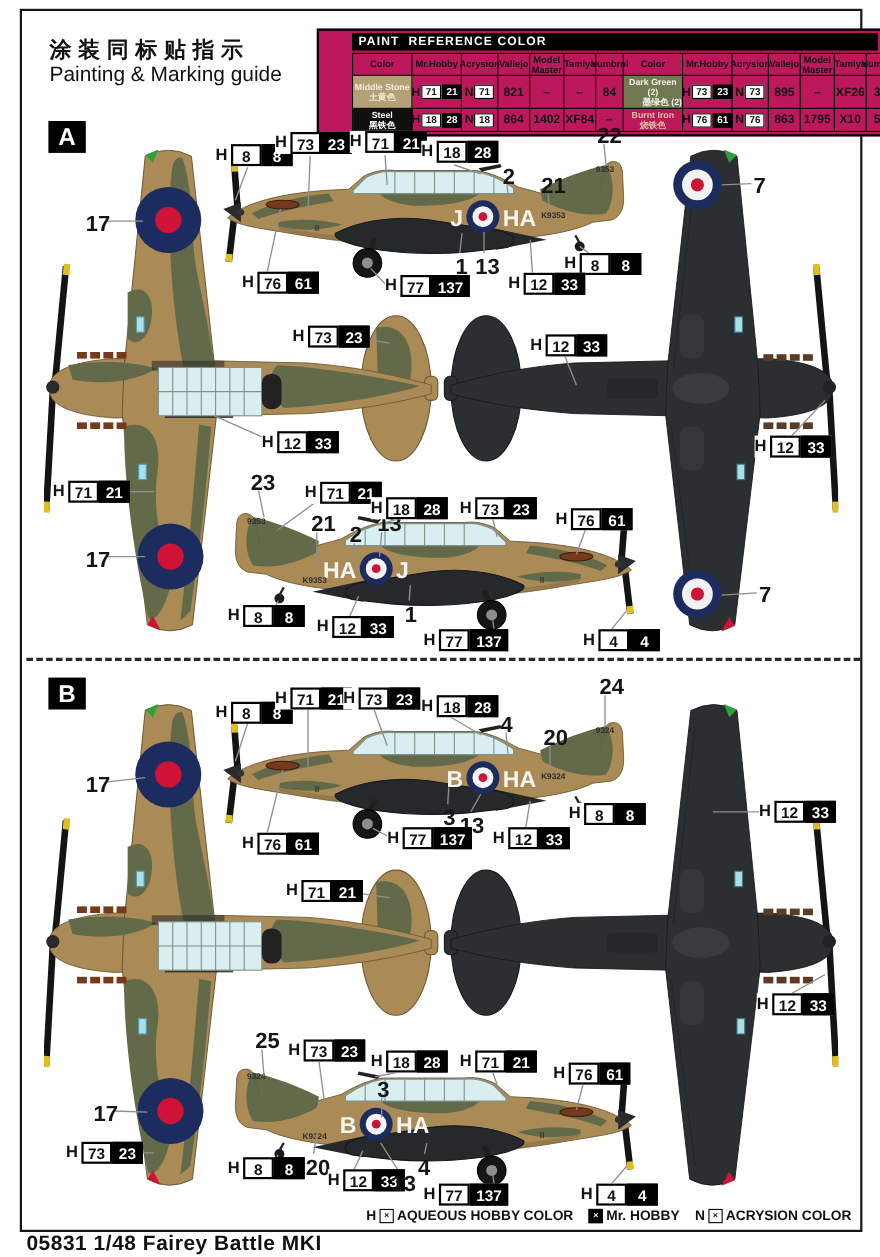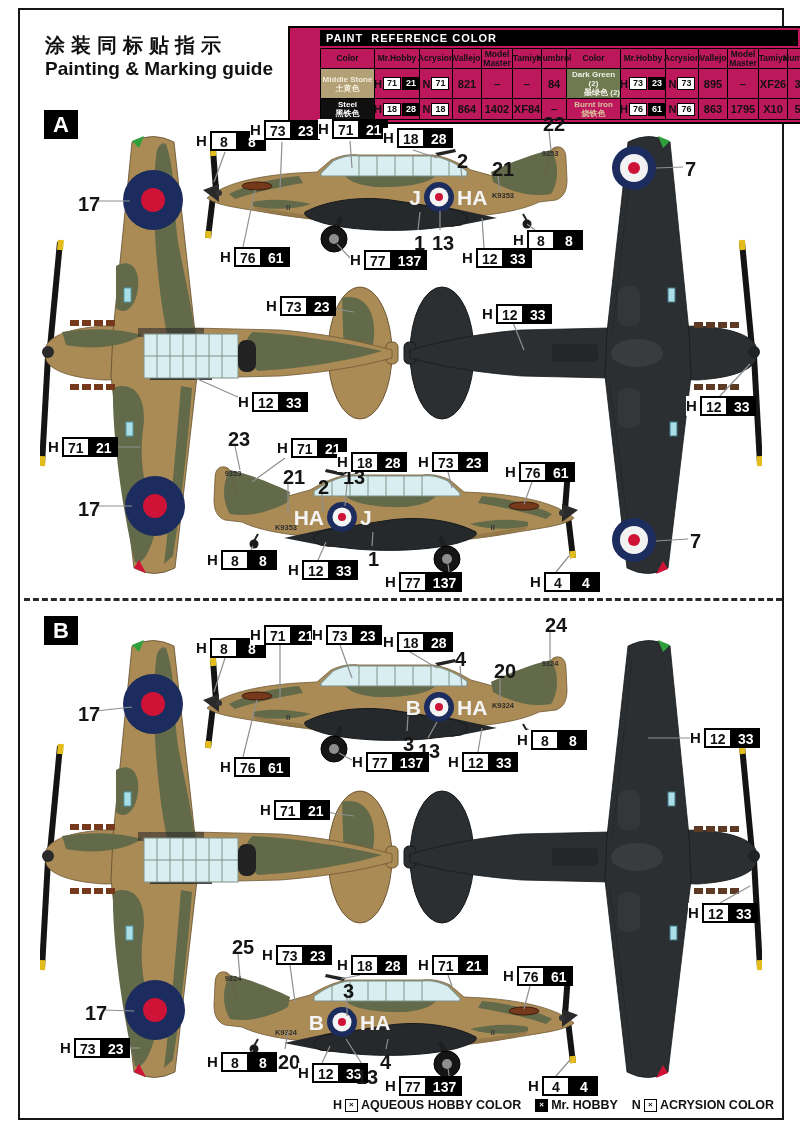--- a/index.html
+++ b/index.html
@@ -1,20 +1,20 @@
 <!DOCTYPE html>
 <html><head>
 <meta charset="utf-8">
 <style>
   html,body{margin:0;padding:0;background:#fff;}
   .page{position:relative;width:800px;height:1143px;background:#fff;overflow:hidden;
         font-family:"Liberation Sans",sans-serif;color:#111;}
   .frame{position:absolute;left:18px;top:8px;width:762px;height:1108px;border:2px solid #161616;}
   .title-zh{position:absolute;left:45px;top:32px;font-size:20px;font-weight:bold;letter-spacing:6px;}
-  .title-en{position:absolute;left:45px;top:58px;font-size:19px;font-weight:bold;}
+  .title-en{position:absolute;left:45px;top:58px;font-size:19px;font-weight:normal;}
   
   .ptable{position:absolute;left:288px;top:26px;width:494px;border:2px solid #000;background:#be185d;padding-left:28px;}
   .pt-titlebar{background:#000;color:#fff;font-weight:bold;font-size:11px;white-space:pre;
                padding:2px 6px;margin:2px 14px 2px 2px;letter-spacing:1px;}
   .pt-grid{display:grid;margin:0 2px 2px 2px;border:1px solid #000;
     grid-template-columns:54px 45px 33px 29px 31px 29px 25px 54px 45px 33px 29px 31px 29px 25px;}
   .pt-grid>div{border-right:1px solid #000;border-bottom:1px solid #000;display:flex;
     align-items:center;justify-content:center;text-align:center;min-height:16px;}
   .pt-grid>div:nth-child(14n){border-right:none;}
   .pt-grid>div:nth-last-child(-n+14){border-bottom:none;}
@@ -655,13 +655,14 @@
     <span class="lg-item">
         <span class="lg-box dark">×</span>
         <span>Mr. HOBBY</span>
       </span>
     <span class="lg-item">
         <span>N</span>
         <span class="lg-box">×</span>
         <span>ACRYSION COLOR</span>
       </span>
   </div>
+  <div class="product">05831 1/48  Fairey Battle MKI</div>
 </div>
 
 </body></html>

